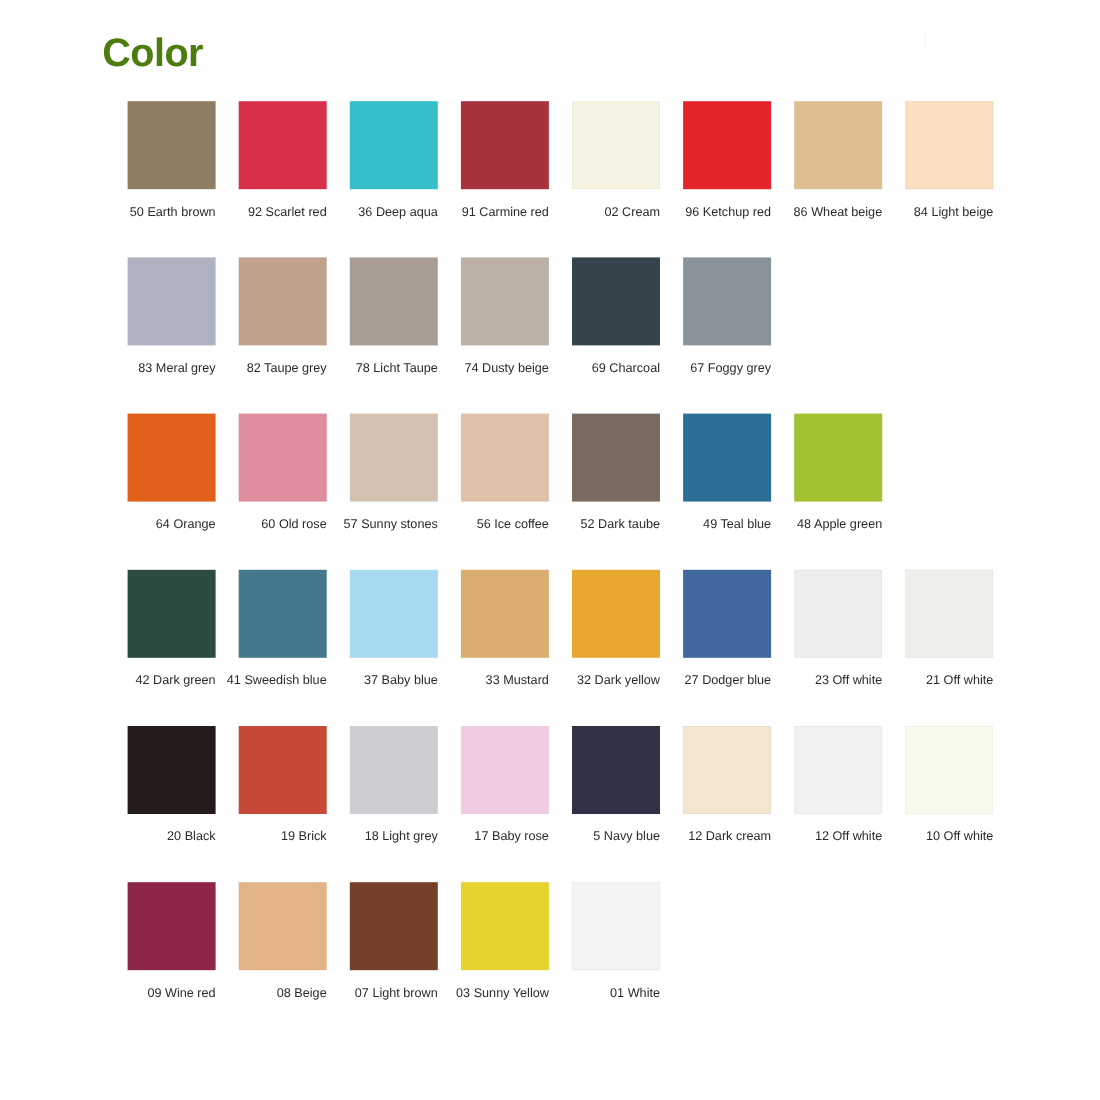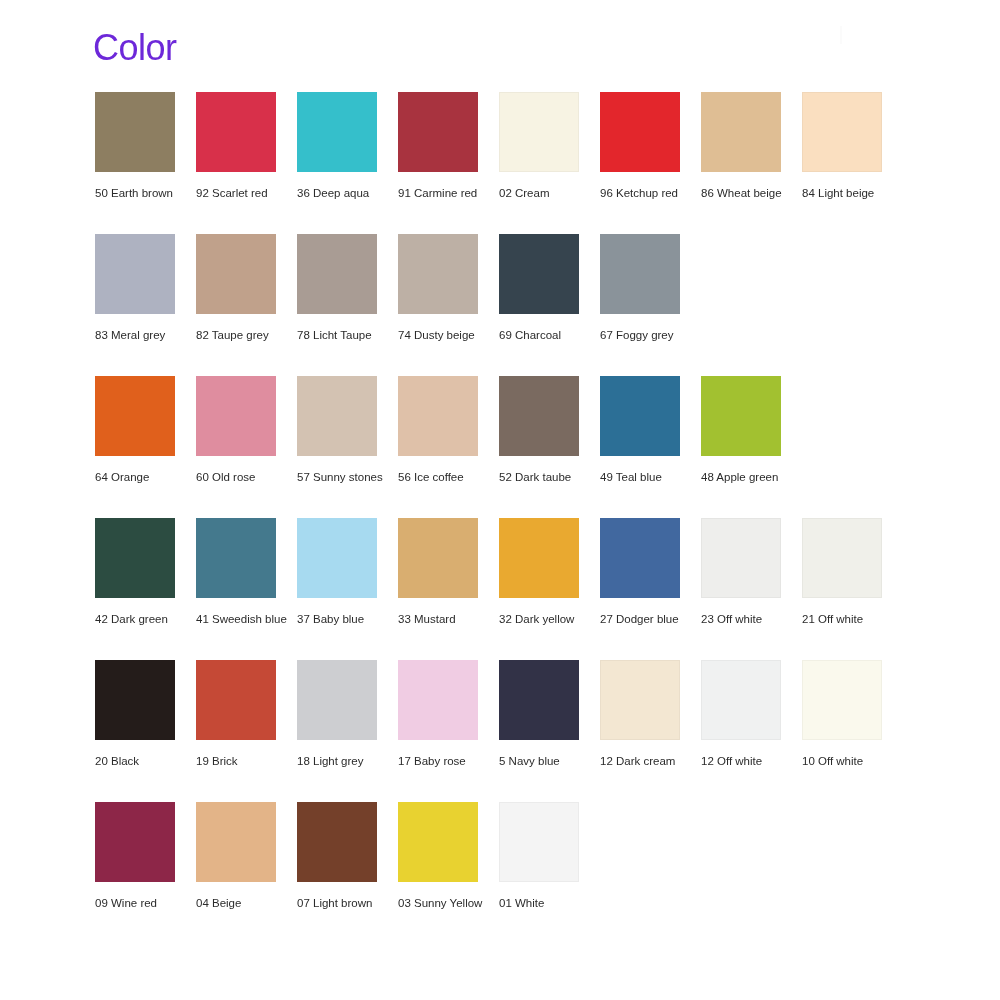--- a/index.html
+++ b/index.html
@@ -34,43 +34,43 @@
     border-left: 2px solid #fbfbfb;
     padding-left: 6px;
     box-sizing: border-box;
     user-select: none;
   }
   .page-title {
     position: absolute;
     left: 93px;
     top: 26px;
     font-size: 36px;
-    font-weight: 400;
-    color: #6d28d9;
+    font-weight: 700;
+    color: #4d7c0f;
     letter-spacing: -0.5px;
     line-height: 44px;
     margin: 0;
   }
   .swatch-grid {
     position: absolute;
     left: 95px;
     top: 92px;
     width: 830px;
   }
   .swatch-row {
     display: flex;
     flex-direction: row;
     height: 142px;
   }
   .swatch-cell {
     width: 101px;
     flex: 0 0 101px;
     display: flex;
     flex-direction: column;
-    align-items: flex-start;
+    align-items: flex-end;
   }
   .swatch-chip {
     width: 80px;
     height: 80px;
     display: block;
     background-color: #cccccc;
   }
   .swatch-chip.has-border {
     box-shadow: inset 0 0 0 1px rgba(0,0,0,0.035);
   }
@@ -251,21 +251,21 @@
           <div class="swatch-label">10 Off white</div>
         </div>
       </div>
       <div class="swatch-row">
         <div class="swatch-cell">
           <div class="swatch-chip" style="background-color: rgb(141, 38, 72);"></div>
           <div class="swatch-label">09 Wine red</div>
         </div>
         <div class="swatch-cell">
           <div class="swatch-chip" style="background-color: rgb(227, 180, 136);"></div>
-          <div class="swatch-label">04 Beige</div>
+          <div class="swatch-label">08 Beige</div>
         </div>
         <div class="swatch-cell">
           <div class="swatch-chip" style="background-color: rgb(116, 64, 42);"></div>
           <div class="swatch-label">07 Light brown</div>
         </div>
         <div class="swatch-cell">
           <div class="swatch-chip" style="background-color: rgb(232, 210, 48);"></div>
           <div class="swatch-label">03 Sunny Yellow</div>
         </div>
         <div class="swatch-cell">

